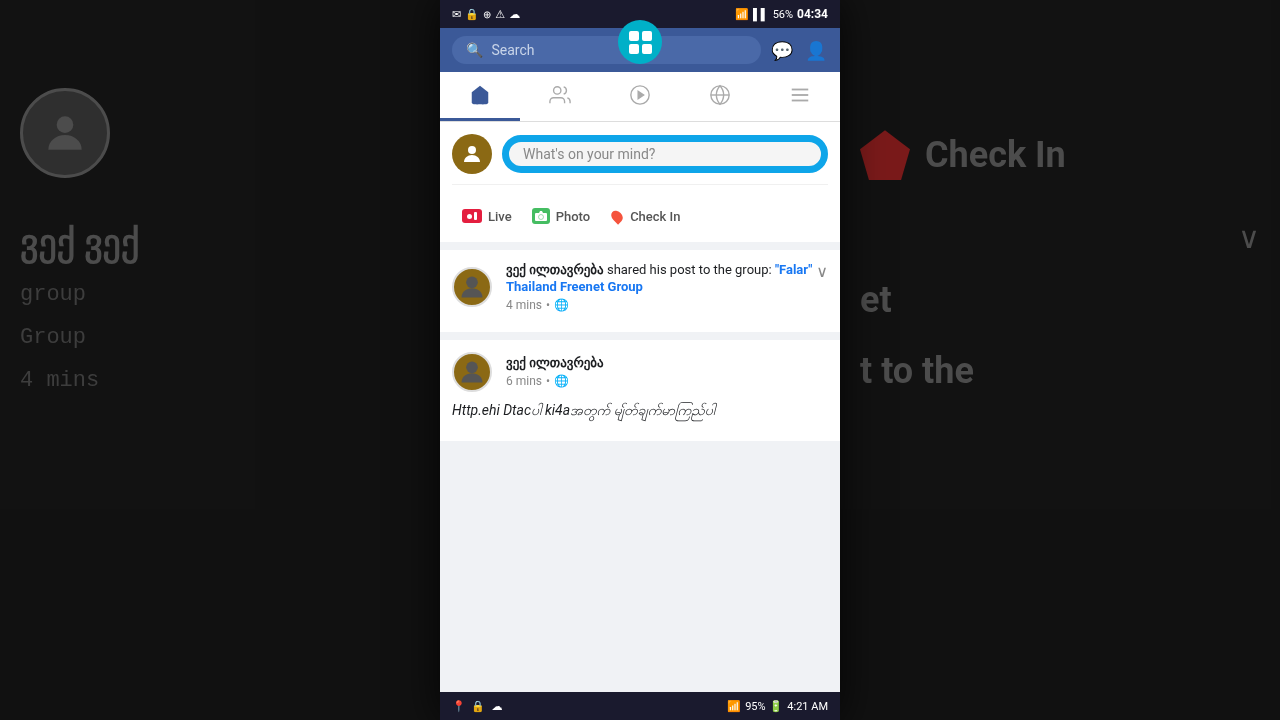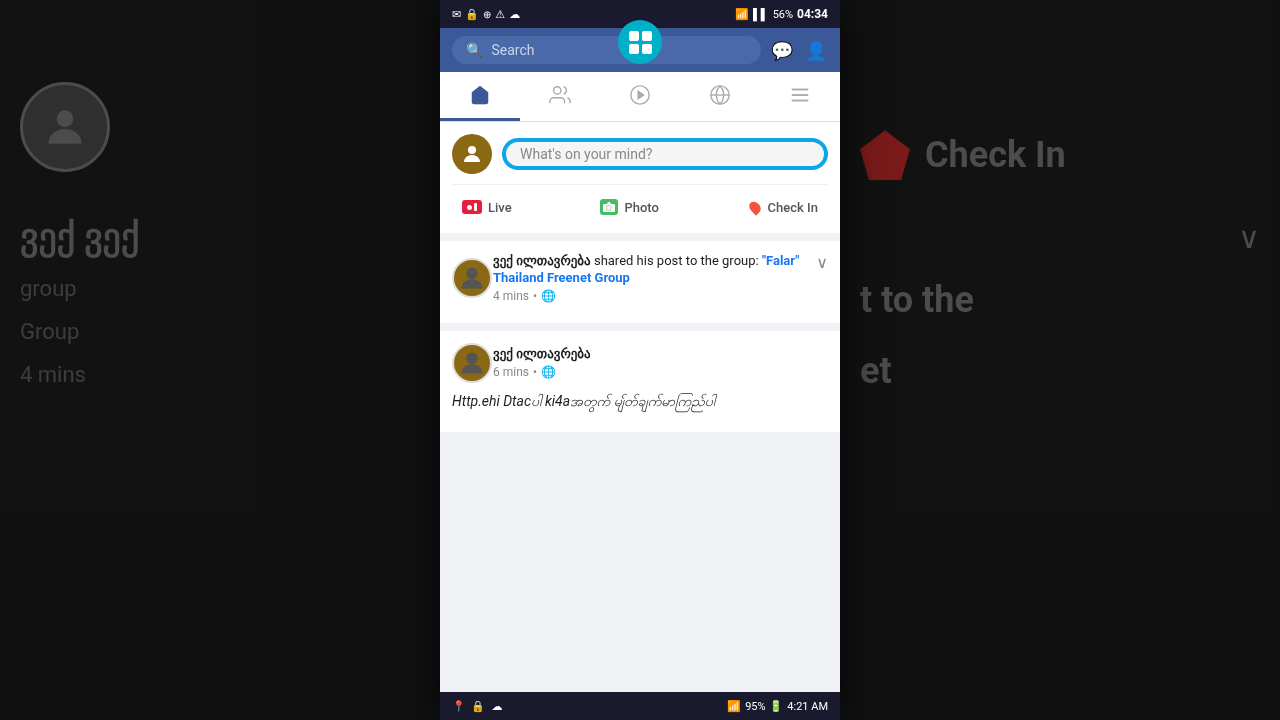--- a/index.html
+++ b/index.html
@@ -20,21 +20,21 @@
       position: absolute;
       left: 0;
       top: 0;
       width: 440px;
       height: 720px;
       background: #111;
       display: flex;
       flex-direction: column;
       align-items: flex-start;
       justify-content: flex-start;
-      padding: 22px 20px;
+      padding: 28px 20px;
       opacity: 0.85;
     }
 
     .bg-right {
       position: absolute;
       right: 0;
       top: 0;
       width: 440px;
       height: 720px;
       background: #111;
@@ -51,20 +51,21 @@
       font-size: 36px;
       font-weight: bold;
       line-height: 1.4;
     }
 
     .bg-subtext {
       color: #444;
       font-size: 22px;
       margin-top: 10px;
       line-height: 1.5;
+      font-family: Liberation Mono, monospace;
     }
 
     .bg-avatar {
       width: 90px;
       height: 90px;
       border-radius: 50%;
       background: #333;
       border: 3px solid #555;
       display: flex;
       align-items: center;
@@ -285,32 +286,32 @@
       background: #8B6914;
       display: flex;
       align-items: center;
       justify-content: center;
       overflow: hidden;
       flex-shrink: 0;
     }
 
     .composer-input {
       flex: 1;
-      border: 4px solid #0ea5e9;
+      border: 7px solid #0ea5e9;
       border-radius: 20px;
       padding: 4px 14px;
       font-size: 14px;
       color: #888;
       background: #f5f5f5;
     }
 
     .composer-actions {
       display: flex;
-      justify-content: space-between;
-      padding-top: 8px;
+      justify-content: flex-start;
+      padding-top: 17px;
       border-top: 1px solid #f0f0f0;
     }
 
     .composer-action {
       display: flex;
       align-items: center;
       gap: 6px;
       font-size: 13px;
       font-weight: 500;
       color: #555;
@@ -363,21 +364,21 @@
     .post-header {
       display: flex;
       align-items: flex-start;
       justify-content: space-between;
       margin-bottom: 8px;
     }
 
     .post-user {
       display: flex;
       align-items: center;
-      gap: 1px;
+      gap: 14px;
     }
 
     .post-avatar {
       width: 40px;
       height: 40px;
       border-radius: 50%;
       background: #8B6914;
       display: flex;
       align-items: center;
       justify-content: center;
@@ -492,22 +493,22 @@
   </div>
 </div>
 
 <div class="bg-right">
   <div class="bg-right-content">
     <div class="bg-right-top">
       <div style="width:50px;height:50px;background:#8B1A1A;clip-path:polygon(50% 0%, 100% 38%, 82% 100%, 18% 100%, 0% 38%);flex-shrink:0;"></div>
       <div class="bg-text">Check In</div>
     </div>
     <div style="color:#555;font-size:30px;text-align:right;width:100%;">∨</div>
+    <div class="bg-text">et</div>
     <div class="bg-text">t to the</div>
-    <div class="bg-text">et</div>
   </div>
 </div>
 
 <div class="phone">
 
   <div class="status-bar">
     <div class="status-bar-left">
       <span class="status-icon">✉</span>
       <span class="status-icon">🔒</span>
       <span class="status-icon" style="font-size:10px;">⊕</span>

